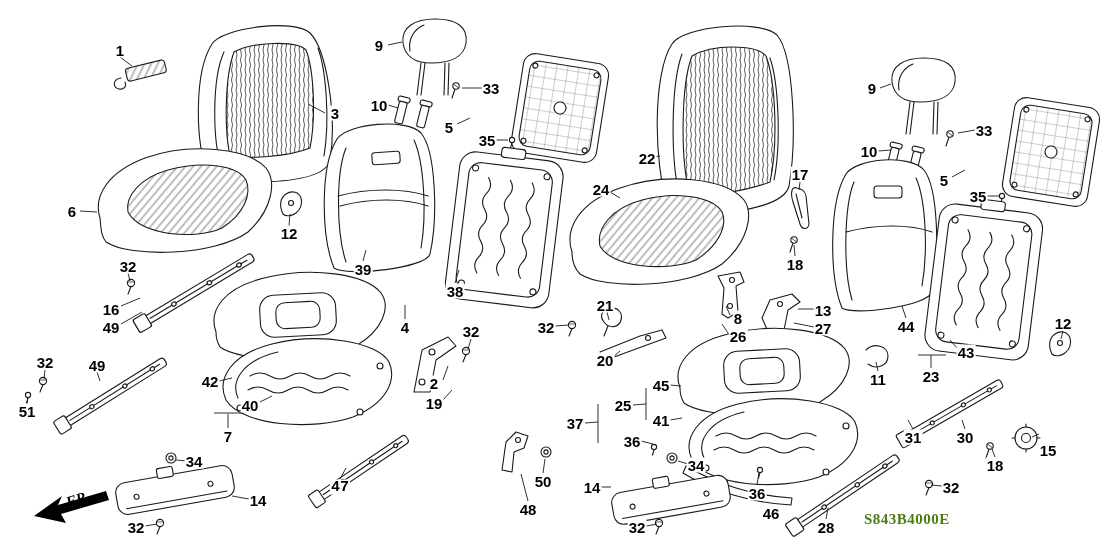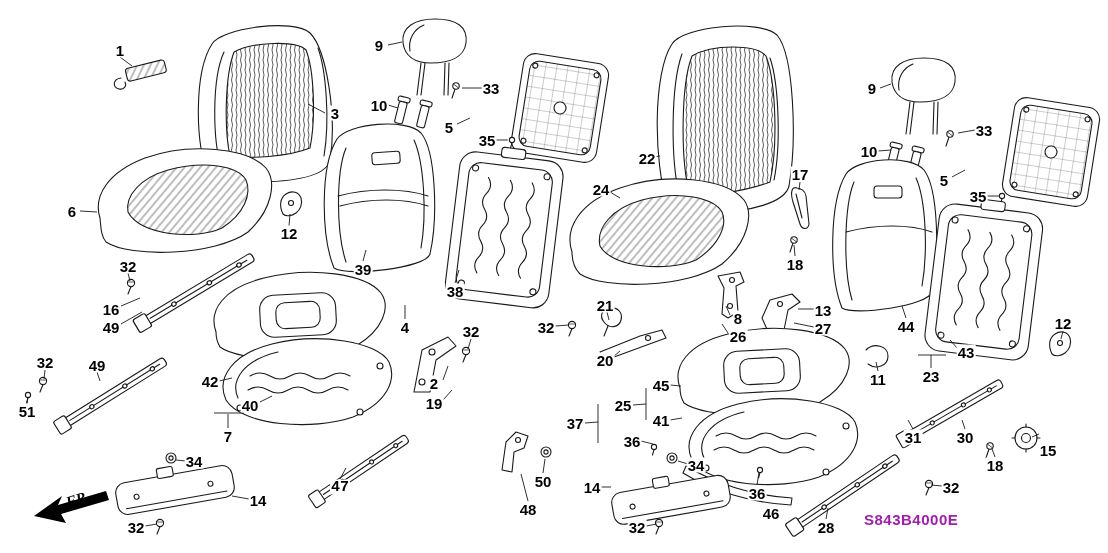--- a/index.html
+++ b/index.html
@@ -4,21 +4,21 @@
 <style>
   html,body{margin:0;padding:0;background:#fff;}
   .stage{position:relative;width:1108px;height:553px;background:#ffffff;overflow:hidden;
          font-family:"Liberation Sans",sans-serif;}
   .layer{position:absolute;left:0;top:0;}
   .callout{position:absolute;transform:translate(-50%,-50%);font-weight:700;font-size:15px;
            color:#000;background:#fff;line-height:1;padding:0 1px;white-space:nowrap;}
   .fr-text{position:absolute;left:66px;top:491px;font-weight:700;font-style:italic;font-size:15px;
            transform:rotate(-17deg);font-family:"Liberation Serif",serif;color:#000;}
   .diagram-code{position:absolute;left:864px;top:511px;font-weight:700;font-size:15px;
-                letter-spacing:.5px;color:#a21caf;}
+                letter-spacing:.5px;color:#4d7c0f;font-family:Liberation Serif, serif;}
 </style>
 </head>
 <body>
 
 <div class="stage">
 
   <svg class="layer" width="1108" height="553" viewBox="0 0 1108 553">
     <defs>
       <pattern id="stripes" width="9" height="10" patternUnits="userSpaceOnUse">
         <path d="M2,0 Q4,5 2,10 M6.5,0 Q8.5,5 6.5,10" stroke="#333" stroke-width="0.8" fill="none"></path>

